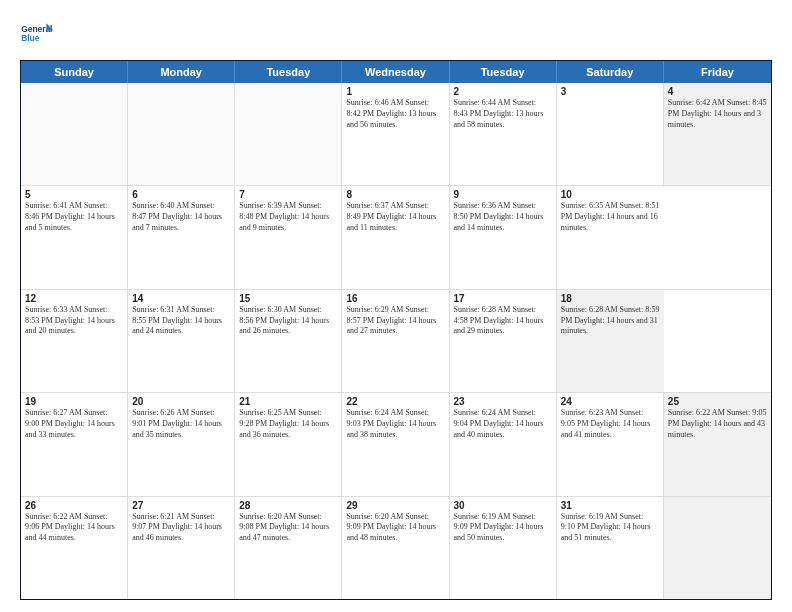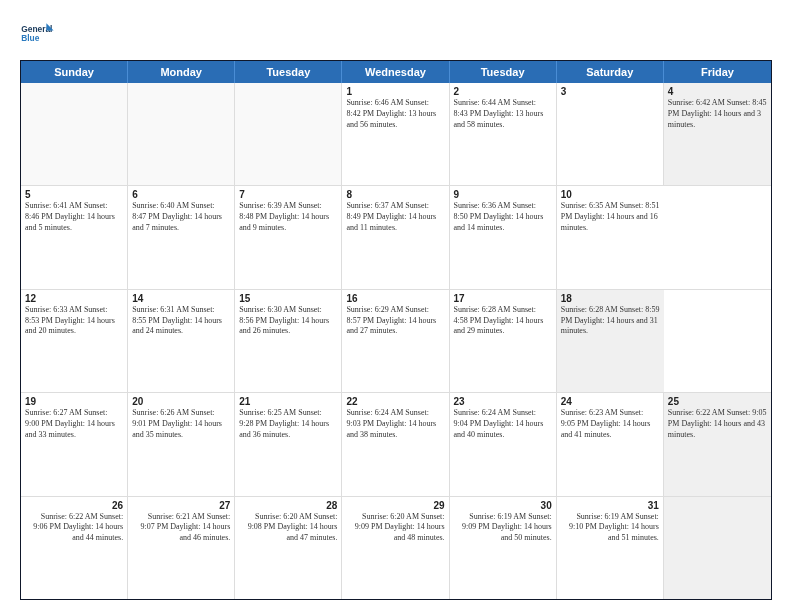--- a/index.html
+++ b/index.html
@@ -66,21 +66,21 @@
       display: flex;
       flex-direction: column;
       flex: 1;
     }
     .cal-row {
       display: grid;
       grid-template-columns: repeat(7, 1fr);
       flex: 1;
       border-bottom: 1px solid #ddd;
     }
-    .cal-row:last-child { border-bottom: none; text-align: right; }
+    .cal-row:last-child { border-bottom: none; }
     .cal-cell {
       border-right: 1px solid #ddd;
       padding: 3px 4px;
       font-size: 8.5px;
       color: #333;
       background: #fff;
       min-height: 0;
       overflow: hidden;
     }
     .cal-cell:last-child { border-right: none; }

